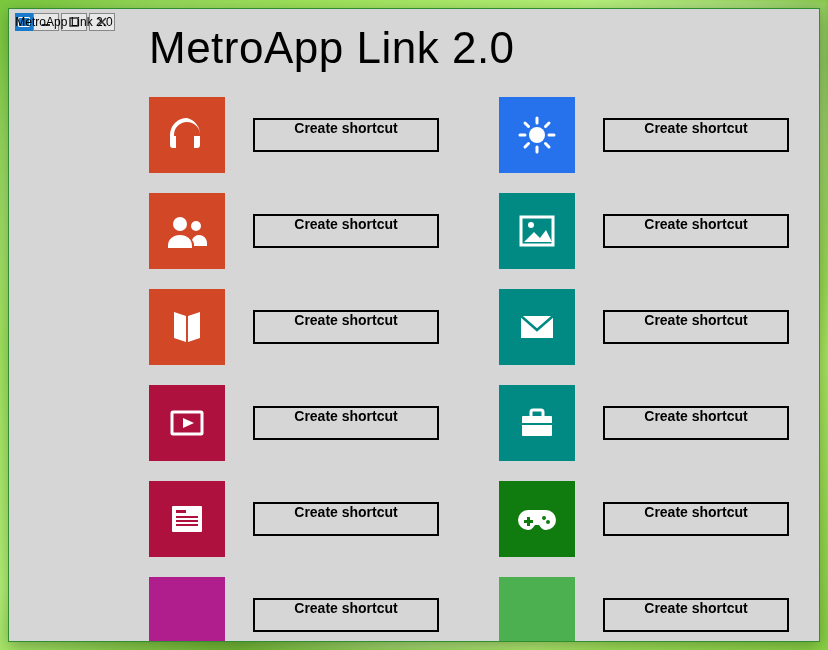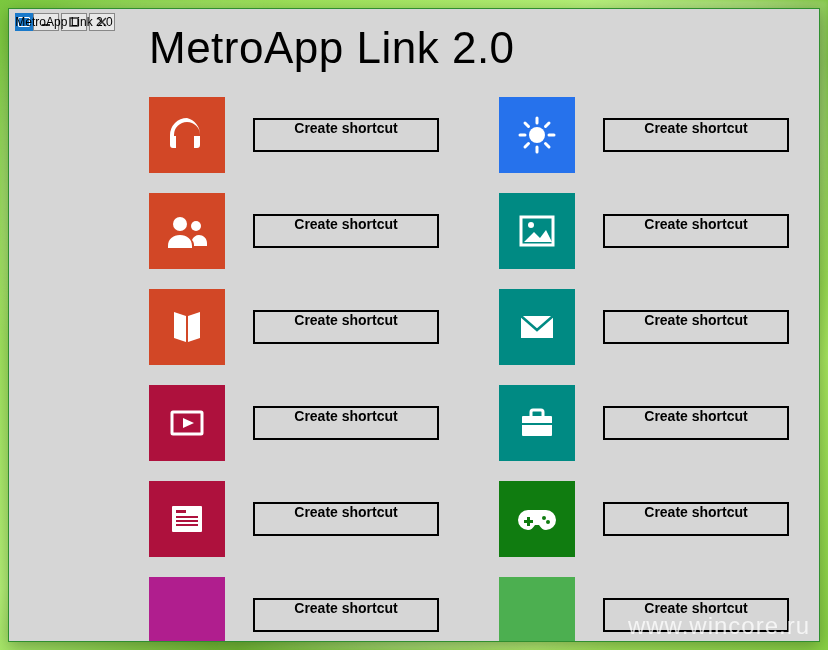--- a/index.html
+++ b/index.html
@@ -228,21 +228,20 @@
               </svg>
             </div>
             <div class="create-btn">
               <span>Create shortcut</span>
             </div>
           </div>
         </div>
     </div>
   </div>
 
-  <div class="watermark">www.wincore.ru</div>
 </div>
 
 <svg width="0" height="0" style="position:absolute">
   <defs>
     <g id="headphones-icon">
         <path d="M21 4a17 17 0 0 0-17 17v10a3 3 0 0 0 3 3h3V22H8v-1a13 13 0 0 1 26 0v1h-6v12h3a3 3 0 0 0 3-3V21A17 17 0 0 0 21 4z"></path>
       </g>
     <g id="people-icon">
         <circle cx="14" cy="14" r="7"></circle>
         <circle cx="30" cy="16" r="5"></circle>

